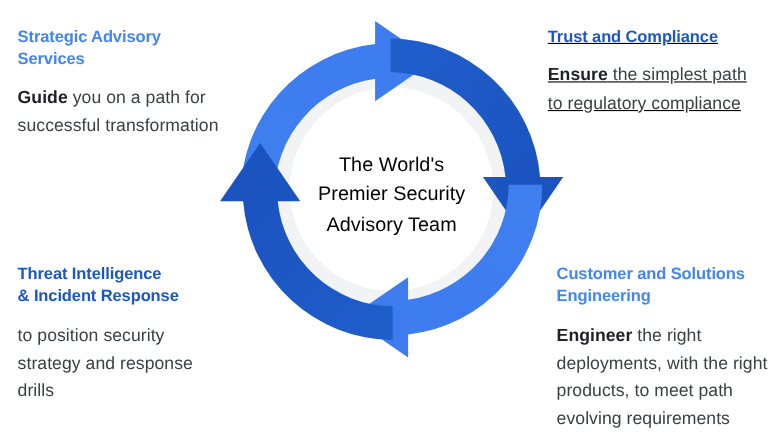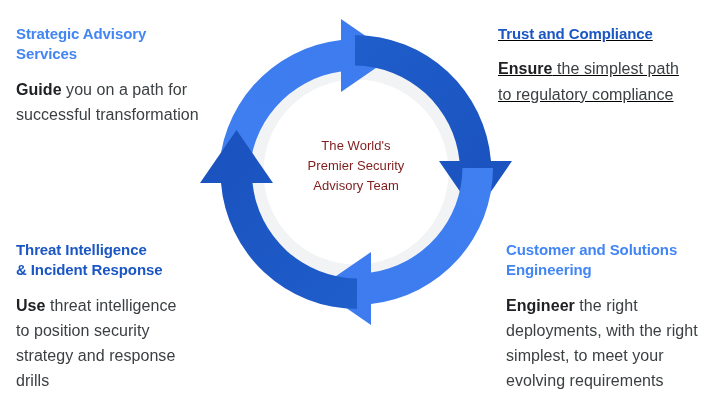--- a/index.html
+++ b/index.html
@@ -35,23 +35,23 @@
   }
   #cycle-graphic svg { display: block; width: 100%; height: 100%; }
 
   
   #center-caption {
     position: absolute;
     left: 276px;
     top: 136px;
     width: 160px;
     text-align: center;
-    font-size: 13px;
+    font-size: 18px;
     line-height: 1.52;
-    color: #7f1d1d;
+    color: #000000;
     letter-spacing: 0.05px;
   }
   #center-caption div { white-space: nowrap; }
 
   
   .quadrant { position: absolute; }
 
   .quadrant h3 {
     font-size: 15px;
     font-weight: bold;
@@ -182,33 +182,32 @@
       <span class="ln">to regulatory compliance</span>
     </p>
   </div>
 
   <div class="quadrant accent-dark" id="quad-bottom-left">
     <h3>
       <span class="ln">Threat Intelligence</span>
       <span class="ln">&amp; Incident Response</span>
     </h3>
     <p>
-      <span class="ln"><b>Use</b><span> threat intelligence</span></span>
       <span class="ln">to position security</span>
       <span class="ln">strategy and response</span>
       <span class="ln">drills</span>
     </p>
   </div>
 
   <div class="quadrant accent-light" id="quad-bottom-right">
     <h3>
       <span class="ln">Customer and Solutions</span>
       <span class="ln">Engineering</span>
     </h3>
     <p>
       <span class="ln"><b>Engineer</b><span> the right</span></span>
       <span class="ln">deployments, with the right</span>
-      <span class="ln">simplest, to meet your</span>
+      <span class="ln">products, to meet path</span>
       <span class="ln">evolving requirements</span>
     </p>
   </div>
 
 </div>
 
 </body></html>

